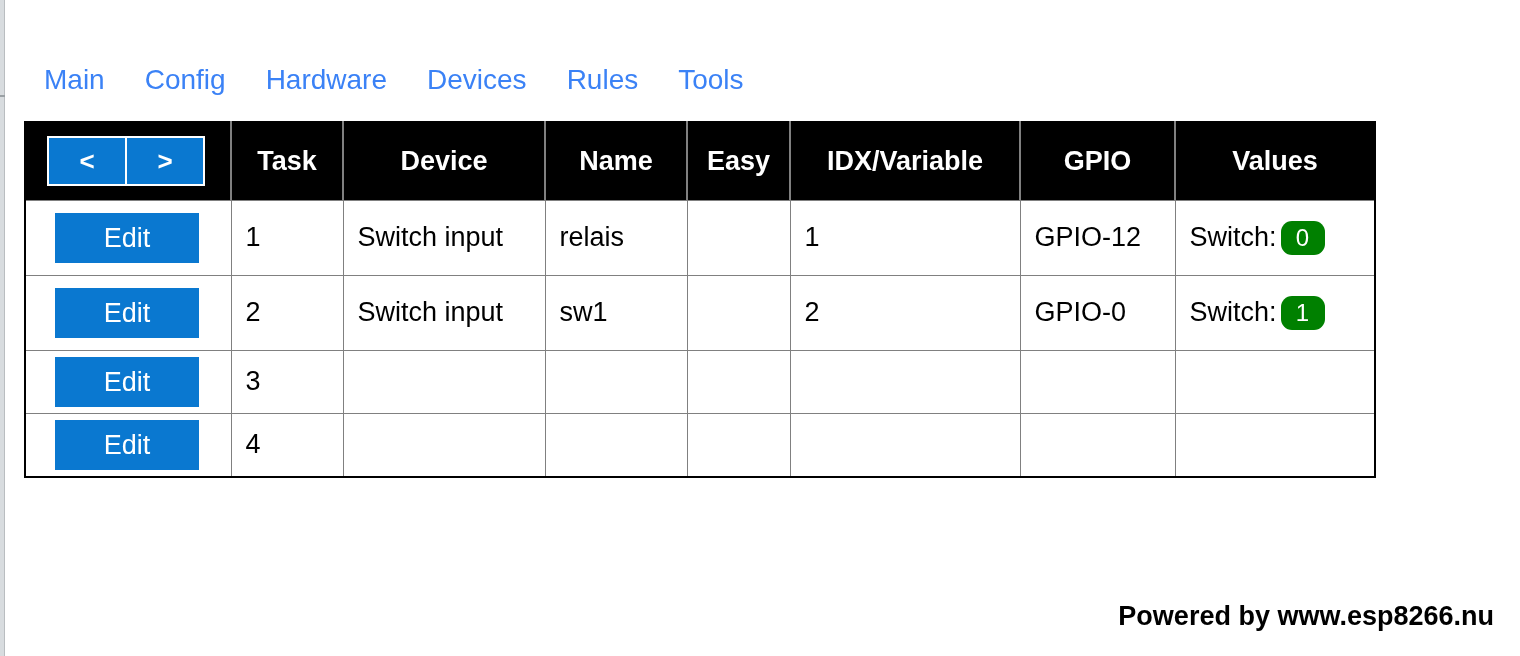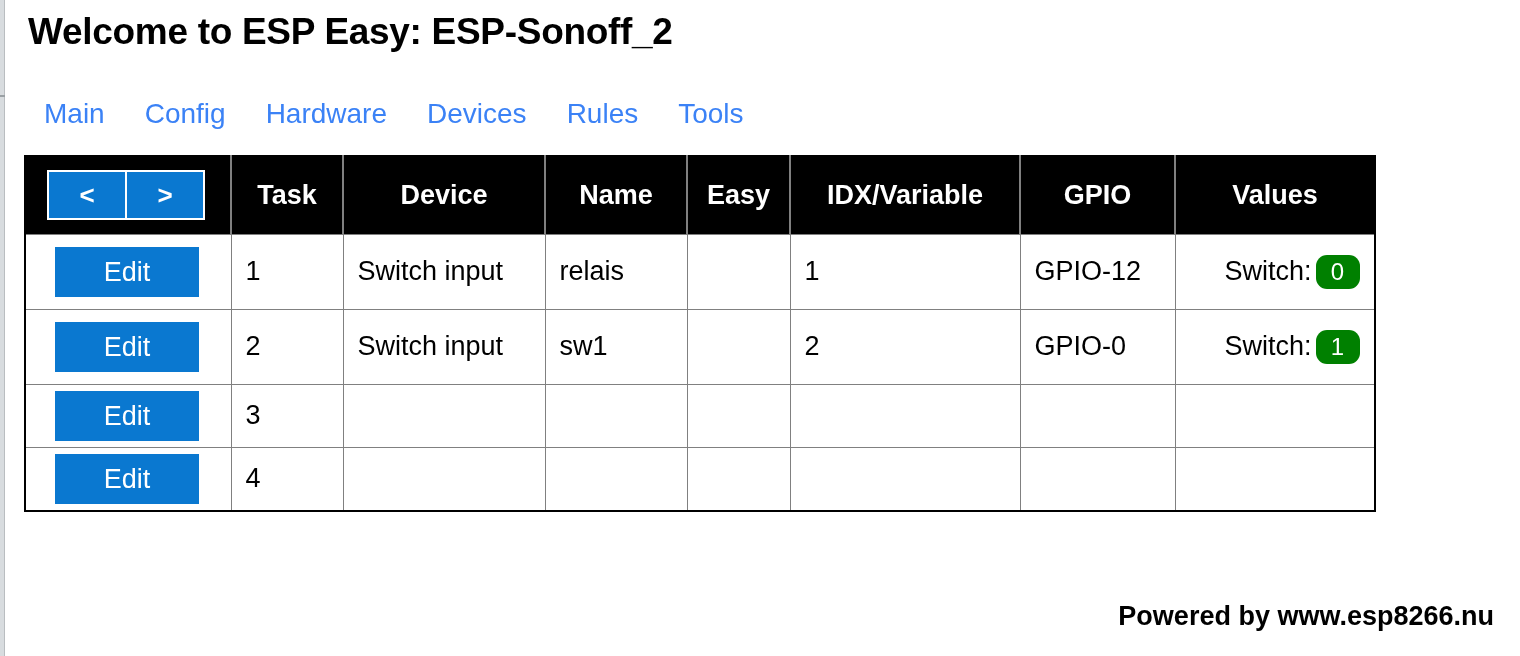--- a/index.html
+++ b/index.html
@@ -62,21 +62,21 @@
   }
   .nav-link {
     display: inline-block;
     color: #3b82f6;
     font-size: 28px;
     line-height: 32px;
     text-decoration: none;
     margin-right: 40px;
     cursor: pointer;
   }
-  .nav-link:last-child { margin-right: 0; }
+  .nav-link:last-child { margin-right: 0; margin-top: 20px; }
 
   .table-wrap {
     padding: 25px 0 0 18px;
   }
 
   table.devtable {
     border-collapse: collapse;
     table-layout: fixed;
     width: 1344px;
     border: 2px solid #000000;
@@ -165,21 +165,21 @@
     cursor: pointer;
     user-select: none;
   }
 
   .value-cell {
     display: flex;
     align-items: center;
     font-size: 27px;
     white-space: nowrap;
   }
-  .value-label { color: #000000; margin-left: 35px; }
+  .value-label { color: #000000; }
   .value-badge {
     display: inline-block;
     min-width: 22px;
     margin-left: 4px;
     padding: 3px 11px;
     background: #008000;
     color: #ffffff;
     font-size: 24px;
     line-height: 28px;
     border-radius: 11px;
@@ -199,21 +199,20 @@
 </style>
 </head>
 <body>
 
 <div class="left-gutter">
   <div class="left-gutter-tick"></div>
 </div>
 
 <div class="page">
 
-  <h1 class="page-title">Welcome to ESP Easy: ESP-Sonoff_2</h1>
 
   <div class="navbar">
     <a class="nav-link">Main</a><a class="nav-link">Config</a><a class="nav-link">Hardware</a><a class="nav-link">Devices</a><a class="nav-link">Rules</a><a class="nav-link">Tools</a>
   </div>
 
   <div class="table-wrap">
     <table class="devtable">
       <thead>
         <tr>
           <th class="h-nav">

